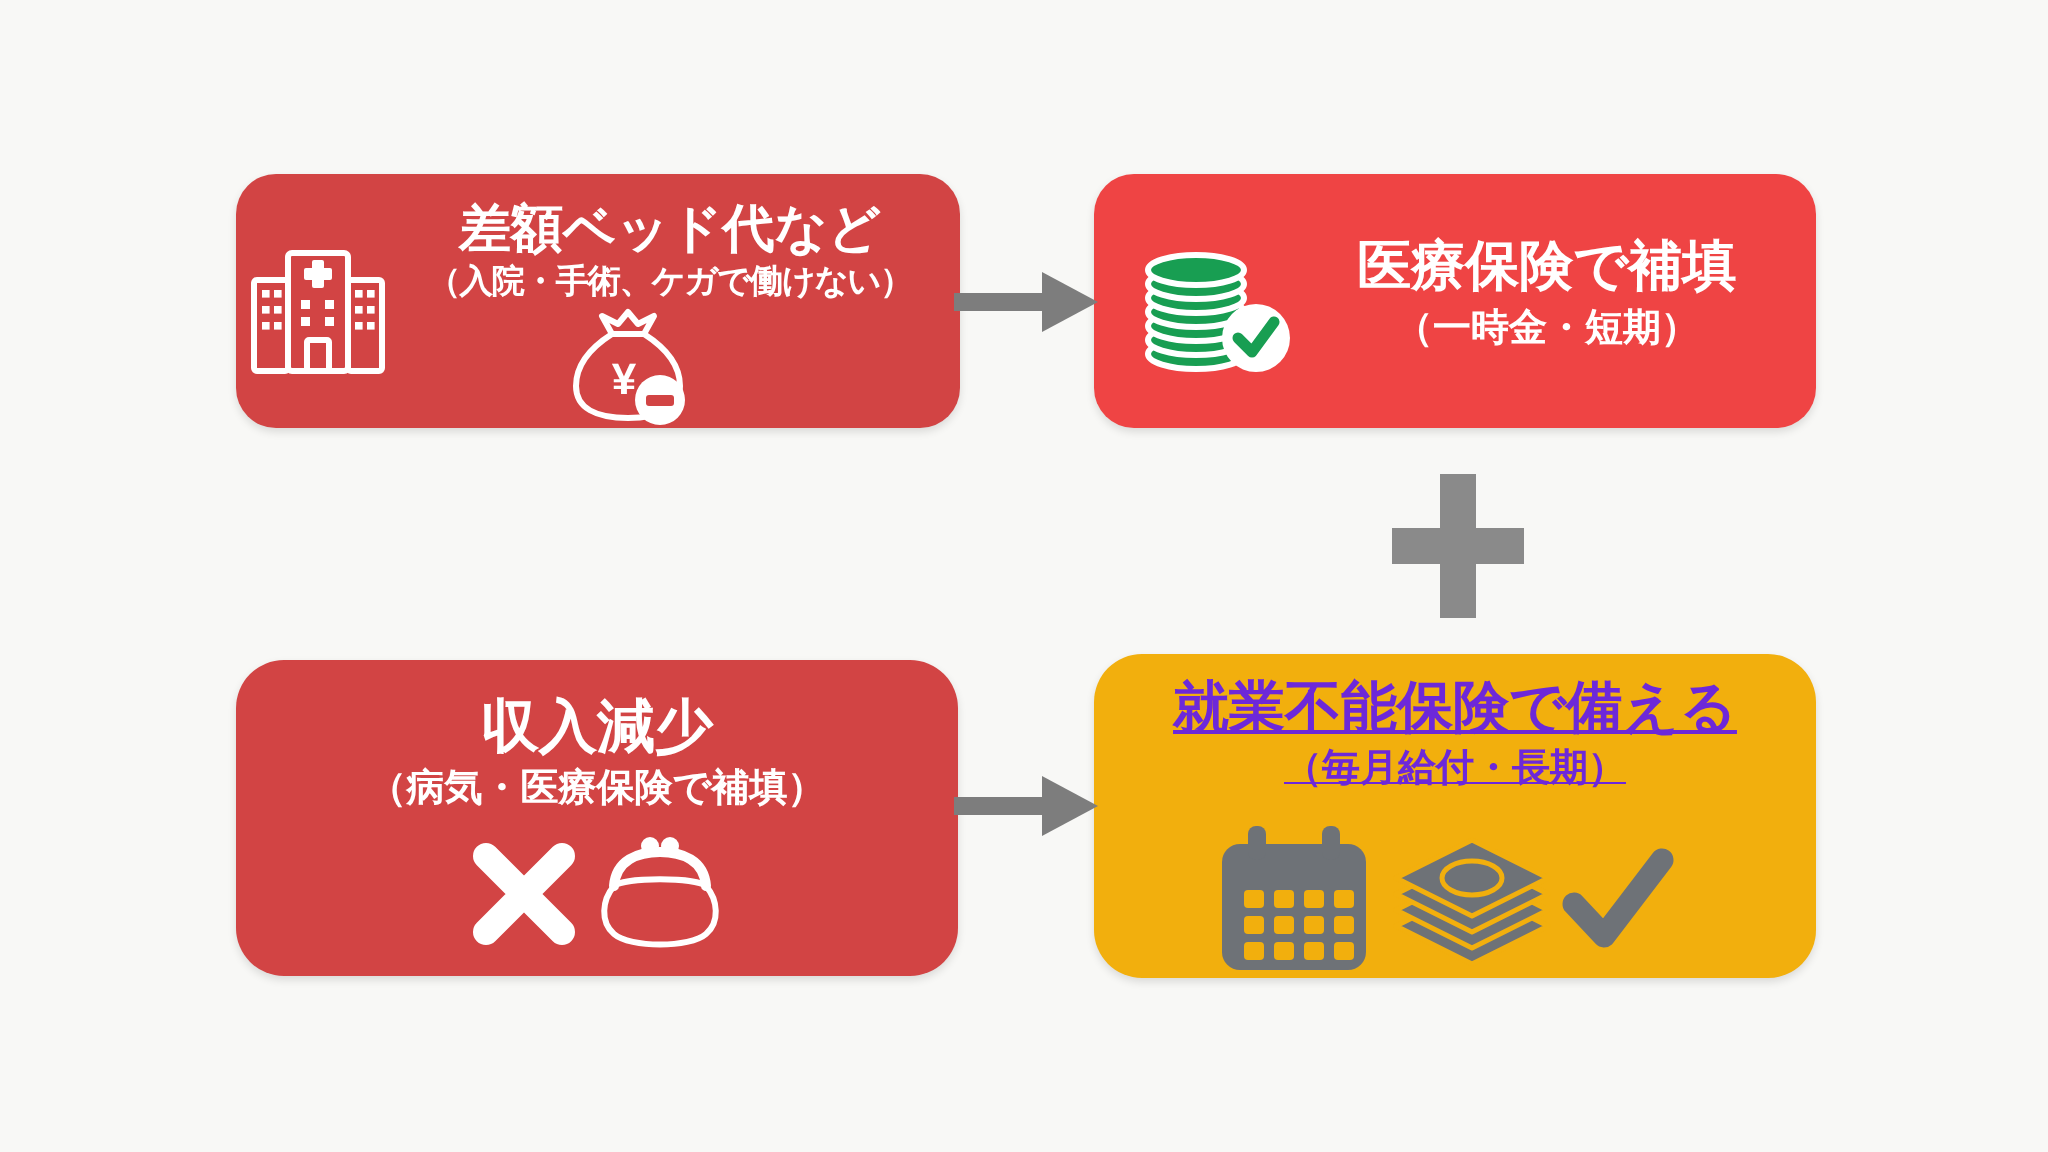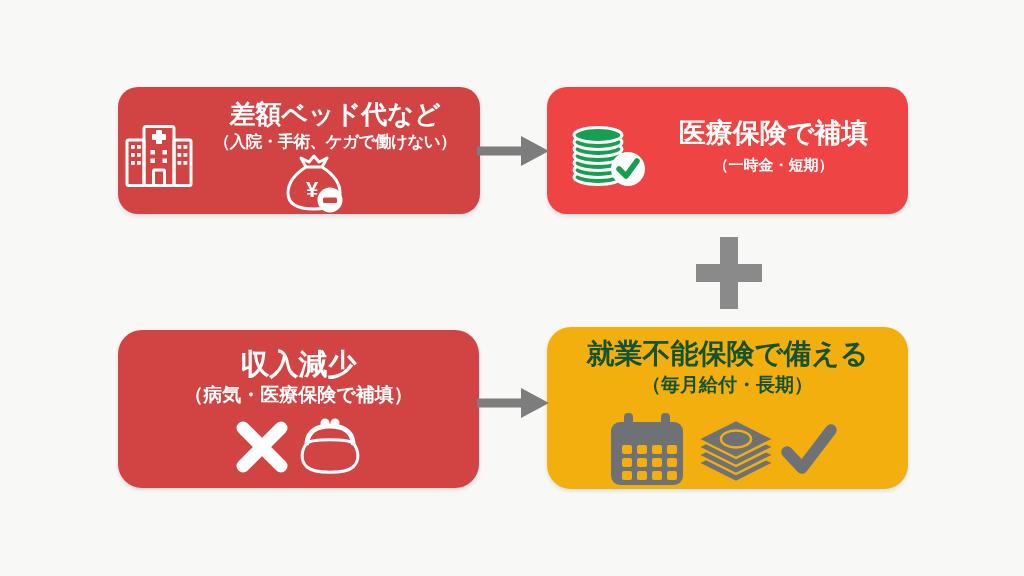--- a/index.html
+++ b/index.html
@@ -9,27 +9,27 @@
   }
   .box{position:absolute;border-radius:20px;box-shadow:0 2px 4px rgba(0,0,0,0.12);}
   .box-tl{left:118px;top:87px;width:362px;height:127px;background:#d24444;}
   .box-tr{left:547px;top:87px;width:361px;height:127px;background:#ef4444;}
   .box-bl{left:118px;top:330px;width:361px;height:158px;background:#d24444;border-radius:24px;}
   .box-br{left:547px;top:327px;width:361px;height:162px;background:#f2af0d;border-radius:24px;}
   .txt{position:absolute;text-align:center;white-space:nowrap;}
   .txt .title{font-weight:bold;}
   .txt .subtitle{font-weight:bold;}
   .white{color:#ffffff;}
-  .dark{color:#14532d;}
+  .dark{color:#6d28d9;text-decoration:underline;}
   .tl-txt{left:76px;right:4px;top:11px;}
   .tl-txt .title{font-size:26px;line-height:32px;}
   .tl-txt .subtitle{font-size:16.5px;line-height:22px;letter-spacing:-0.5px;}
   .tr-txt{left:98px;right:6px;top:30px;}
   .tr-txt .title{font-size:27px;line-height:32px;}
-  .tr-txt .subtitle{font-size:15px;line-height:26px;margin-top:3px;}
+  .tr-txt .subtitle{font-size:19px;line-height:26px;margin-top:3px;}
   .bl-txt{left:0;right:0;top:16px;}
   .bl-txt .title{font-size:29px;line-height:36px;}
   .bl-txt .subtitle{font-size:19px;line-height:26px;}
   .br-txt{left:0;right:0;top:9px;}
   .br-txt .title{font-size:28px;line-height:36px;}
   .br-txt .subtitle{font-size:19px;line-height:26px;}
   .abs{position:absolute;}
   svg{display:block;overflow:visible;}
 </style>
 </head>

